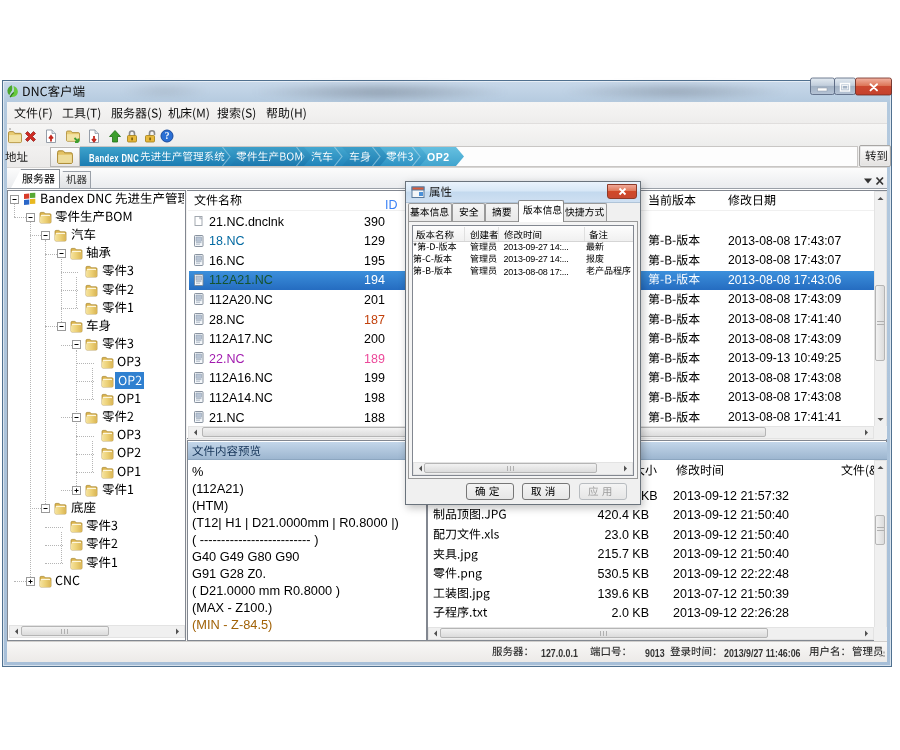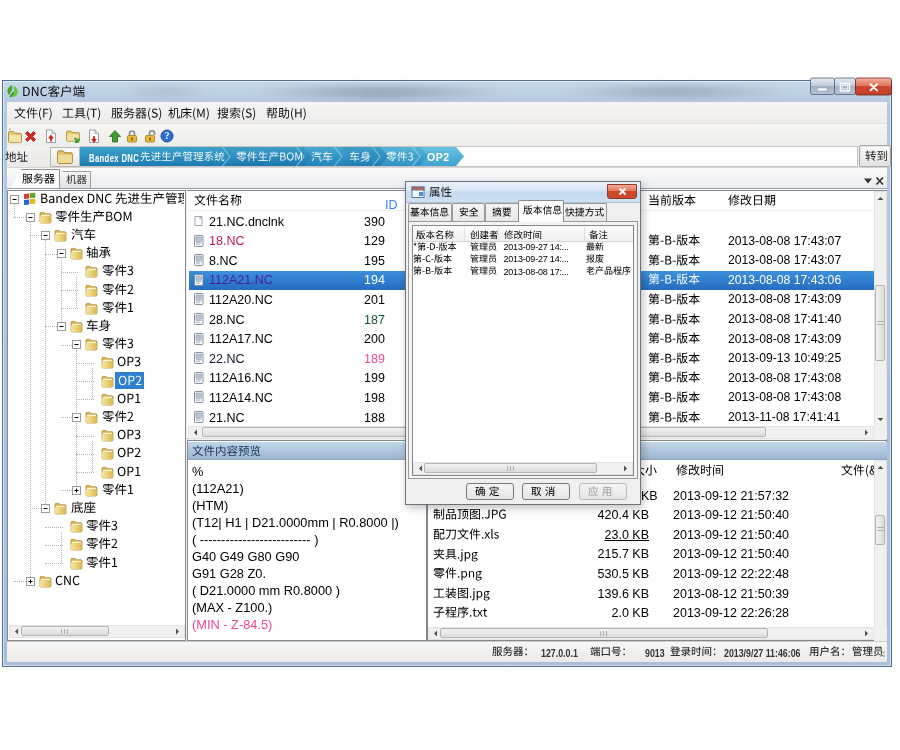--- a/index.html
+++ b/index.html
@@ -683,58 +683,58 @@
     <rect x="2" y="2.5" width="7" height="9" fill="#fff" stroke="#9aa0a8" stroke-width="0.9"></rect>
     <path d="M6.7 2.5 L9 4.8 L6.7 4.8 Z" fill="#dde4ea" stroke="#9aa0a8" stroke-width="0.6"></path>
   </svg>
 <div style="position:absolute;left:209px;top:214.5px;font:12.5px 'Liberation Sans',sans-serif;color:#000;white-space:pre;line-height:1.15;">21.NC.dnclnk</div>
 <div style="position:absolute;left:364px;top:214.5px;font:12.5px 'Liberation Sans',sans-serif;color:#000;white-space:pre;line-height:1.15;">390</div>
 <svg style="position:absolute;left:193px;top:233.6px;" width="11" height="14" viewBox="0 0 11 14">
     <rect x="1.5" y="1.5" width="8.5" height="11" rx="0.8" fill="#f4f7fa" stroke="#7a8694" stroke-width="0.9"></rect>
     <rect x="3" y="3" width="5.5" height="4.2" fill="#b8c4d4" stroke="#8494a8" stroke-width="0.5"></rect>
     <path d="M3 8.6 h5.5 M3 10.2 h4" stroke="#9aa8b8" stroke-width="0.8"></path>
   </svg>
-<div style="position:absolute;left:209px;top:234.1px;font:12.5px 'Liberation Sans',sans-serif;color:#be185d;white-space:pre;line-height:1.15;">18.NC</div>
+<div style="position:absolute;left:209px;top:234.1px;font:12.5px 'Liberation Sans',sans-serif;color:#0369a1;white-space:pre;line-height:1.15;">18.NC</div>
 <div style="position:absolute;left:364px;top:234.1px;font:12.5px 'Liberation Sans',sans-serif;color:#000;white-space:pre;line-height:1.15;">129</div>
 <svg style="position:absolute;left:648.0px;top:234.1px" width="52.2" height="12.0" viewBox="0 -880 4351 1000" fill="#000">
     <g transform="scale(1,-1)">
       <use href="#gr7B2C"></use>
       <use href="#gr002D" x="1000"></use>
       <use href="#gr0042" x="1347"></use>
       <use href="#gr002D" x="2004"></use>
       <use href="#gr7248" x="2351"></use>
       <use href="#gr672C" x="3351"></use>
     </g>
   </svg>
 <div style="position:absolute;left:728px;top:233.6px;font:12.2px 'Liberation Sans',sans-serif;color:#000;white-space:pre;line-height:1.15;">2013-08-08 17:43:07</div>
 <svg style="position:absolute;left:193px;top:253.2px;" width="11" height="14" viewBox="0 0 11 14">
     <rect x="1.5" y="1.5" width="8.5" height="11" rx="0.8" fill="#f4f7fa" stroke="#7a8694" stroke-width="0.9"></rect>
     <rect x="3" y="3" width="5.5" height="4.2" fill="#b8c4d4" stroke="#8494a8" stroke-width="0.5"></rect>
     <path d="M3 8.6 h5.5 M3 10.2 h4" stroke="#9aa8b8" stroke-width="0.8"></path>
   </svg>
-<div style="position:absolute;left:209px;top:253.7px;font:12.5px 'Liberation Sans',sans-serif;color:#000;white-space:pre;line-height:1.15;">8.NC</div>
+<div style="position:absolute;left:209px;top:253.7px;font:12.5px 'Liberation Sans',sans-serif;color:#000;white-space:pre;line-height:1.15;">16.NC</div>
 <div style="position:absolute;left:364px;top:253.7px;font:12.5px 'Liberation Sans',sans-serif;color:#000;white-space:pre;line-height:1.15;">195</div>
 <svg style="position:absolute;left:648.0px;top:253.7px" width="52.2" height="12.0" viewBox="0 -880 4351 1000" fill="#000">
     <g transform="scale(1,-1)">
       <use href="#gr7B2C"></use>
       <use href="#gr002D" x="1000"></use>
       <use href="#gr0042" x="1347"></use>
       <use href="#gr002D" x="2004"></use>
       <use href="#gr7248" x="2351"></use>
       <use href="#gr672C" x="3351"></use>
     </g>
   </svg>
 <div style="position:absolute;left:728px;top:253.2px;font:12.2px 'Liberation Sans',sans-serif;color:#000;white-space:pre;line-height:1.15;">2013-08-08 17:43:07</div>
 <div style="position:absolute;left:188.5px;top:270.5px;width:685px;height:19.7px;background:linear-gradient(180deg,#3c90dc,#256cc0);"></div>
 <svg style="position:absolute;left:193px;top:272.8px;" width="11" height="14" viewBox="0 0 11 14">
     <rect x="1.5" y="1.5" width="8.5" height="11" rx="0.8" fill="#f4f7fa" stroke="#7a8694" stroke-width="0.9"></rect>
     <rect x="3" y="3" width="5.5" height="4.2" fill="#b8c4d4" stroke="#8494a8" stroke-width="0.5"></rect>
     <path d="M3 8.6 h5.5 M3 10.2 h4" stroke="#9aa8b8" stroke-width="0.8"></path>
   </svg>
-<div style="position:absolute;left:209px;top:273.3px;font:12.5px 'Liberation Sans',sans-serif;color:#4c1d95;white-space:pre;line-height:1.15;">112A21.NC</div>
+<div style="position:absolute;left:209px;top:273.3px;font:12.5px 'Liberation Sans',sans-serif;color:#14532d;white-space:pre;line-height:1.15;">112A21.NC</div>
 <div style="position:absolute;left:364px;top:273.3px;font:12.5px 'Liberation Sans',sans-serif;color:#fff;white-space:pre;line-height:1.15;">194</div>
 <svg style="position:absolute;left:648.0px;top:273.3px" width="52.2" height="12.0" viewBox="0 -880 4351 1000" fill="#fff">
     <g transform="scale(1,-1)">
       <use href="#gr7B2C"></use>
       <use href="#gr002D" x="1000"></use>
       <use href="#gr0042" x="1347"></use>
       <use href="#gr002D" x="2004"></use>
       <use href="#gr7248" x="2351"></use>
       <use href="#gr672C" x="3351"></use>
     </g>
@@ -757,21 +757,21 @@
       <use href="#gr672C" x="3351"></use>
     </g>
   </svg>
 <div style="position:absolute;left:728px;top:292.4px;font:12.2px 'Liberation Sans',sans-serif;color:#000;white-space:pre;line-height:1.15;">2013-08-08 17:43:09</div>
 <svg style="position:absolute;left:193px;top:312.0px;" width="11" height="14" viewBox="0 0 11 14">
     <rect x="1.5" y="1.5" width="8.5" height="11" rx="0.8" fill="#f4f7fa" stroke="#7a8694" stroke-width="0.9"></rect>
     <rect x="3" y="3" width="5.5" height="4.2" fill="#b8c4d4" stroke="#8494a8" stroke-width="0.5"></rect>
     <path d="M3 8.6 h5.5 M3 10.2 h4" stroke="#9aa8b8" stroke-width="0.8"></path>
   </svg>
 <div style="position:absolute;left:209px;top:312.5px;font:12.5px 'Liberation Sans',sans-serif;color:#000;white-space:pre;line-height:1.15;">28.NC</div>
-<div style="position:absolute;left:364px;top:312.5px;font:12.5px 'Liberation Sans',sans-serif;color:#14532d;white-space:pre;line-height:1.15;">187</div>
+<div style="position:absolute;left:364px;top:312.5px;font:12.5px 'Liberation Sans',sans-serif;color:#c2410c;white-space:pre;line-height:1.15;">187</div>
 <svg style="position:absolute;left:648.0px;top:312.5px" width="52.2" height="12.0" viewBox="0 -880 4351 1000" fill="#000">
     <g transform="scale(1,-1)">
       <use href="#gr7B2C"></use>
       <use href="#gr002D" x="1000"></use>
       <use href="#gr0042" x="1347"></use>
       <use href="#gr002D" x="2004"></use>
       <use href="#gr7248" x="2351"></use>
       <use href="#gr672C" x="3351"></use>
     </g>
   </svg>
@@ -792,21 +792,21 @@
       <use href="#gr7248" x="2351"></use>
       <use href="#gr672C" x="3351"></use>
     </g>
   </svg>
 <div style="position:absolute;left:728px;top:331.6px;font:12.2px 'Liberation Sans',sans-serif;color:#000;white-space:pre;line-height:1.15;">2013-08-08 17:43:09</div>
 <svg style="position:absolute;left:193px;top:351.20000000000005px;" width="11" height="14" viewBox="0 0 11 14">
     <rect x="1.5" y="1.5" width="8.5" height="11" rx="0.8" fill="#f4f7fa" stroke="#7a8694" stroke-width="0.9"></rect>
     <rect x="3" y="3" width="5.5" height="4.2" fill="#b8c4d4" stroke="#8494a8" stroke-width="0.5"></rect>
     <path d="M3 8.6 h5.5 M3 10.2 h4" stroke="#9aa8b8" stroke-width="0.8"></path>
   </svg>
-<div style="position:absolute;left:209px;top:351.70000000000005px;font:12.5px 'Liberation Sans',sans-serif;color:#0f172a;white-space:pre;line-height:1.15;">22.NC</div>
+<div style="position:absolute;left:209px;top:351.70000000000005px;font:12.5px 'Liberation Sans',sans-serif;color:#a21caf;white-space:pre;line-height:1.15;">22.NC</div>
 <div style="position:absolute;left:364px;top:351.70000000000005px;font:12.5px 'Liberation Sans',sans-serif;color:#ec4899;white-space:pre;line-height:1.15;">189</div>
 <svg style="position:absolute;left:648.0px;top:351.7px" width="52.2" height="12.0" viewBox="0 -880 4351 1000" fill="#000">
     <g transform="scale(1,-1)">
       <use href="#gr7B2C"></use>
       <use href="#gr002D" x="1000"></use>
       <use href="#gr0042" x="1347"></use>
       <use href="#gr002D" x="2004"></use>
       <use href="#gr7248" x="2351"></use>
       <use href="#gr672C" x="3351"></use>
     </g>
@@ -858,21 +858,21 @@
 <svg style="position:absolute;left:648.0px;top:410.5px" width="52.2" height="12.0" viewBox="0 -880 4351 1000" fill="#000">
     <g transform="scale(1,-1)">
       <use href="#gr7B2C"></use>
       <use href="#gr002D" x="1000"></use>
       <use href="#gr0042" x="1347"></use>
       <use href="#gr002D" x="2004"></use>
       <use href="#gr7248" x="2351"></use>
       <use href="#gr672C" x="3351"></use>
     </g>
   </svg>
-<div style="position:absolute;left:728px;top:410.0px;font:12.2px 'Liberation Sans',sans-serif;color:#000;white-space:pre;line-height:1.15;">2013-11-08 17:41:41</div>
+<div style="position:absolute;left:728px;top:410.0px;font:12.2px 'Liberation Sans',sans-serif;color:#000;white-space:pre;line-height:1.15;">2013-08-08 17:41:41</div>
 <div style="position:absolute;left:188px;top:425.5px;width:686px;height:13px;background:#f0f0f0;border:1px solid #e3e3e3;"></div>
 <svg style="position:absolute;left:192px;top:427.5px;" width="7" height="9" viewBox="0 0 7 9">
     <path d="M5 1.5 L2 4.5 L5 7.5 Z" fill="#505050"></path>
   </svg>
 <svg style="position:absolute;left:863px;top:427.5px;" width="7" height="9" viewBox="0 0 7 9">
     <path d="M2 1.5 L5 4.5 L2 7.5 Z" fill="#505050"></path>
   </svg>
 <div style="position:absolute;left:202px;top:426.5px;width:564px;height:10px;background:linear-gradient(180deg,#f2f2f2,#dcdcdc);border:1px solid #b5b5b5;border-radius:2px;"></div>
 <div style="position:absolute;left:480.0px;top:429.5px;width:8px;height:5px;background:repeating-linear-gradient(90deg,#b0b0b0 0,#b0b0b0 1px,transparent 1px,transparent 3px);"></div>
 <div style="position:absolute;left:874px;top:191px;width:13px;height:236px;background:#f0f0f0;border:1px solid #e3e3e3;"></div>
@@ -898,21 +898,21 @@
   </svg>
 <div style="position:absolute;left:192px;top:464.5px;font:12.8px 'Liberation Sans',sans-serif;color:#000;white-space:pre;line-height:1.15;">%</div>
 <div style="position:absolute;left:192px;top:481.5px;font:12.8px 'Liberation Sans',sans-serif;color:#000;white-space:pre;line-height:1.15;">(112A21)</div>
 <div style="position:absolute;left:192px;top:498.5px;font:12.8px 'Liberation Sans',sans-serif;color:#000;white-space:pre;line-height:1.15;">(HTM)</div>
 <div style="position:absolute;left:192px;top:515.5px;font:12.8px 'Liberation Sans',sans-serif;color:#000;white-space:pre;line-height:1.15;">(T12| H1 | D21.0000mm | R0.8000 |)</div>
 <div style="position:absolute;left:192px;top:532.5px;font:12.8px 'Liberation Sans',sans-serif;color:#000;white-space:pre;line-height:1.15;">( -------------------------- )</div>
 <div style="position:absolute;left:192px;top:549.5px;font:12.8px 'Liberation Sans',sans-serif;color:#000;white-space:pre;line-height:1.15;">G40 G49 G80 G90</div>
 <div style="position:absolute;left:192px;top:566.5px;font:12.8px 'Liberation Sans',sans-serif;color:#000;white-space:pre;line-height:1.15;">G91 G28 Z0.</div>
 <div style="position:absolute;left:192px;top:583.5px;font:12.8px 'Liberation Sans',sans-serif;color:#000;white-space:pre;line-height:1.15;">( D21.0000 mm R0.8000 )</div>
 <div style="position:absolute;left:192px;top:600.5px;font:12.8px 'Liberation Sans',sans-serif;color:#000;white-space:pre;line-height:1.15;">(MAX - Z100.)</div>
-<div style="position:absolute;left:192px;top:617.5px;font:12.8px 'Liberation Sans',sans-serif;color:#ec4899;white-space:pre;line-height:1.15;">(MIN - Z-84.5)</div>
+<div style="position:absolute;left:192px;top:617.5px;font:12.8px 'Liberation Sans',sans-serif;color:#a16207;white-space:pre;line-height:1.15;">(MIN - Z-84.5)</div>
 <div style="position:absolute;left:427.5px;top:442px;width:459px;height:17.5px;background:linear-gradient(180deg,#c3d6e9,#9db6d0);border-bottom:1px solid #8ca6c0;"></div>
 <svg style="position:absolute;left:433.0px;top:463.5px" width="24.0" height="12.0" viewBox="0 -880 2000 1000" fill="#000">
     <g transform="scale(1,-1)">
       <use href="#gr540D"></use>
       <use href="#gr79F0" x="1000"></use>
     </g>
   </svg>
 <svg style="position:absolute;left:633.0px;top:463.5px" width="24.0" height="12.0" viewBox="0 -880 2000 1000" fill="#000">
     <g transform="scale(1,-1)">
       <use href="#gr5927"></use>
@@ -971,21 +971,21 @@
       <use href="#gr914D"></use>
       <use href="#gr5200" x="1000"></use>
       <use href="#gr6587" x="2000"></use>
       <use href="#gr4EF6" x="3000"></use>
       <use href="#gr002E" x="4000"></use>
       <use href="#gr0078" x="4278"></use>
       <use href="#gr006C" x="4776"></use>
       <use href="#gr0073" x="5060"></use>
     </g>
   </svg>
-<div style="position:absolute;left:587px;top:527.8px;font:12.5px 'Liberation Sans',sans-serif;color:#000;white-space:pre;line-height:1.15;width:62px;text-align:right;text-decoration:underline;">23.0 KB</div>
+<div style="position:absolute;left:587px;top:527.8px;font:12.5px 'Liberation Sans',sans-serif;color:#000;white-space:pre;line-height:1.15;width:62px;text-align:right;">23.0 KB</div>
 <div style="position:absolute;left:673px;top:527.8px;font:12.5px 'Liberation Sans',sans-serif;color:#000;white-space:pre;line-height:1.15;">2013-09-12 21:50:40</div>
 <svg style="position:absolute;left:433.0px;top:547.5px" width="44.8" height="12.0" viewBox="0 -880 3737 1000" fill="#000">
     <g transform="scale(1,-1)">
       <use href="#gr5939"></use>
       <use href="#gr5177" x="1000"></use>
       <use href="#gr002E" x="2000"></use>
       <use href="#gr006A" x="2278"></use>
       <use href="#gr0070" x="2553"></use>
       <use href="#gr0067" x="3173"></use>
     </g>
@@ -1009,21 +1009,21 @@
       <use href="#gr5DE5"></use>
       <use href="#gr88C5" x="1000"></use>
       <use href="#gr56FE" x="2000"></use>
       <use href="#gr002E" x="3000"></use>
       <use href="#gr006A" x="3278"></use>
       <use href="#gr0070" x="3553"></use>
       <use href="#gr0067" x="4173"></use>
     </g>
   </svg>
 <div style="position:absolute;left:587px;top:586.75px;font:12.5px 'Liberation Sans',sans-serif;color:#000;white-space:pre;line-height:1.15;width:62px;text-align:right;">139.6 KB</div>
-<div style="position:absolute;left:673px;top:586.75px;font:12.5px 'Liberation Sans',sans-serif;color:#000;white-space:pre;line-height:1.15;">2013-08-12 21:50:39</div>
+<div style="position:absolute;left:673px;top:586.75px;font:12.5px 'Liberation Sans',sans-serif;color:#000;white-space:pre;line-height:1.15;">2013-07-12 21:50:39</div>
 <svg style="position:absolute;left:433.0px;top:606.4px" width="54.4" height="12.0" viewBox="0 -880 4530 1000" fill="#000">
     <g transform="scale(1,-1)">
       <use href="#gr5B50"></use>
       <use href="#gr7A0B" x="1000"></use>
       <use href="#gr5E8F" x="2000"></use>
       <use href="#gr002E" x="3000"></use>
       <use href="#gr0074" x="3278"></use>
       <use href="#gr0078" x="3655"></use>
       <use href="#gr0074" x="4153"></use>
     </g>

